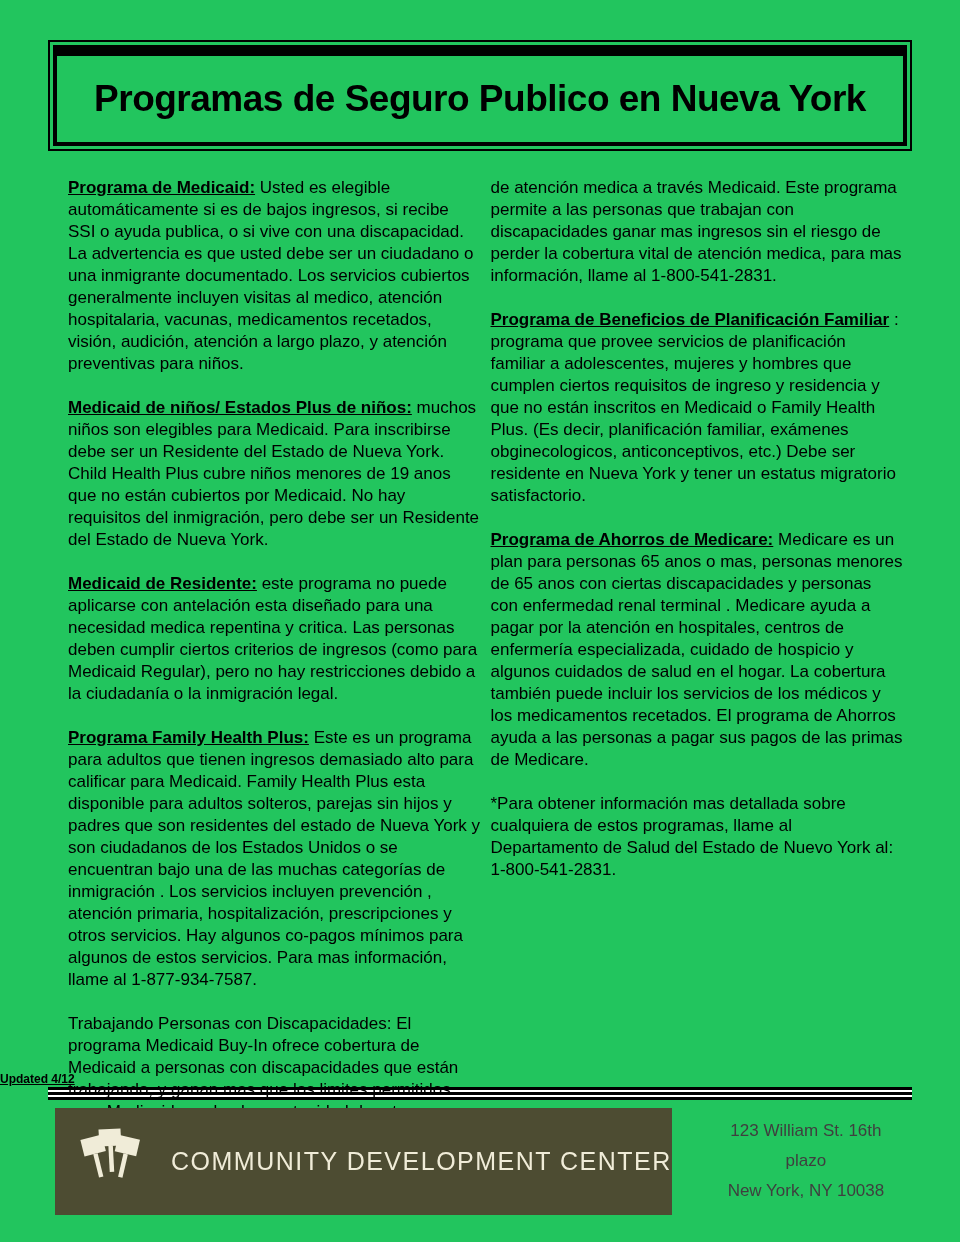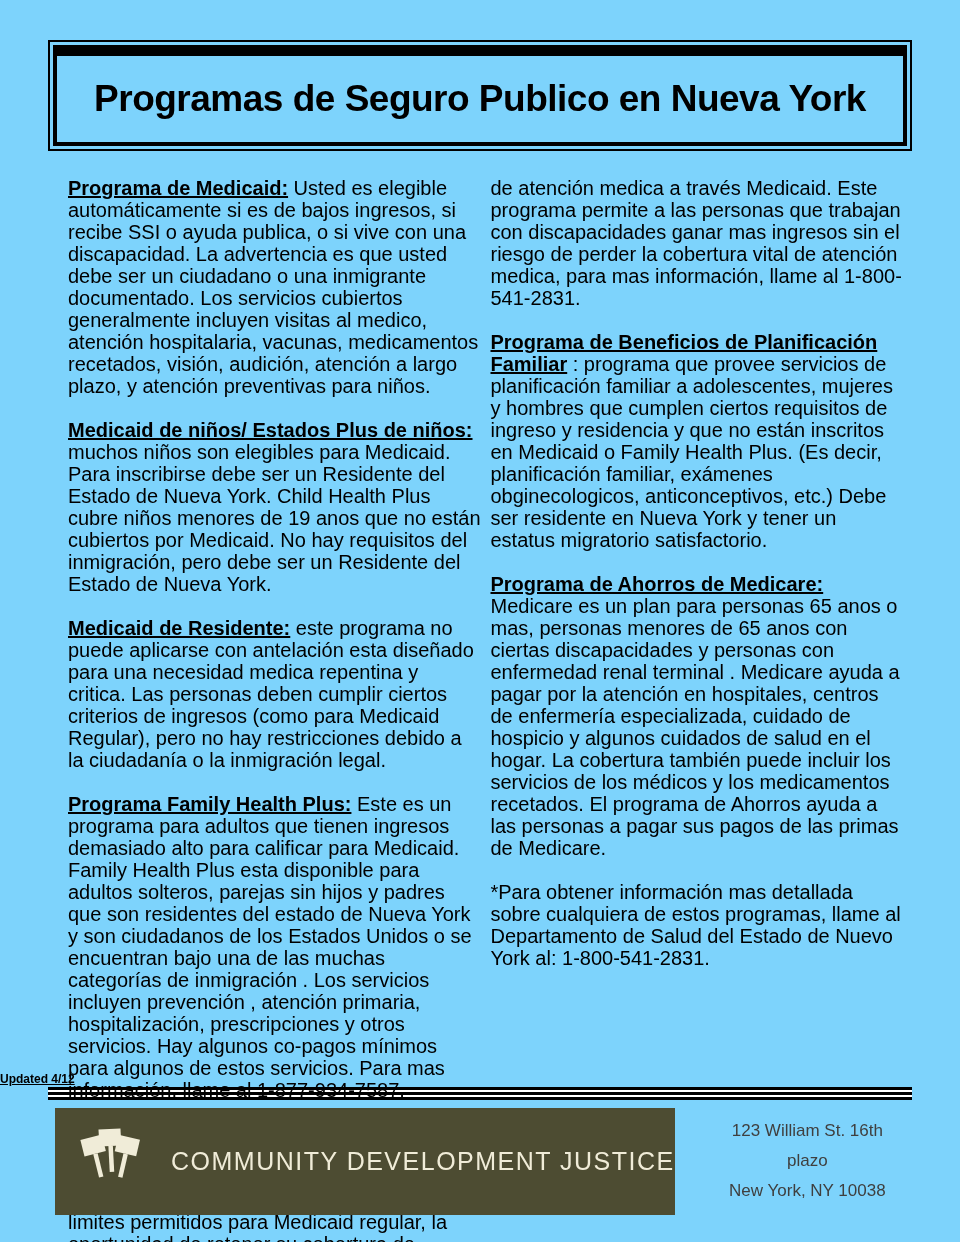--- a/index.html
+++ b/index.html
@@ -1,21 +1,21 @@
 <!DOCTYPE html>
 <html style="--red: #b01f24; --charcoal: #3d3a3a; --olive: #4d4c32; --cream: #f0ecd8;"><head>
 <meta charset="utf-8">
 <style>
   :root{
     --red:#b01f24; --charcoal:#3d3a3a; --olive:#4d4c32; --cream:#f0ecd8;
   }
   *{margin:0;padding:0;box-sizing:border-box;}
   html,body{background:#ffffff;}
   .page{
-    width:960px;height:1242px;margin:0 auto;background:#7dd3fc;
+    width:960px;height:1242px;margin:0 auto;background:#22c55e;
     font-family:"Liberation Sans",sans-serif;color:#000;overflow:hidden;position:relative;
   }
   
   .title-box{
     margin:40px 48px 0 48px;
     border:2px solid #000;
     padding:3px;
   }
   .title-inner{
     border:4px solid #000;
@@ -24,21 +24,21 @@
     display:flex;align-items:center;justify-content:center;
   }
   .title-inner h1{
     font-size:37px;font-weight:bold;letter-spacing:-0.5px;text-align:center;
   }
   
   .content{
     margin:26px 57px 0 68px;
     height:896px;
     display:flex;gap:10px;
-    font-size:20px;line-height:22px;
+    font-size:17px;line-height:22px;
   }
   .col{flex:1 1 0;}
   .para{margin-bottom:22px;}
   .para .head{font-weight:bold;text-decoration:underline;}
   .para.gap-lg{}
   
   .updated{
     text-align:left;margin:0 57px 1px 0;
     font-size:12px;font-weight:bold;text-decoration:underline;
     line-height:13px;
@@ -119,21 +119,21 @@
               <rect x="20" y="6" width="22" height="17"></rect>
               <rect x="29" y="23" width="4.5" height="26"></rect>
             </g>
             <g transform="rotate(13 48 24)">
               <rect x="37" y="14" width="22" height="17"></rect>
               <rect x="46" y="31" width="4.5" height="24"></rect>
             </g>
           </g>
         </svg>
       </span>
-      <span class="banner-text">COMMUNITY DEVELOPMENT JUSTICE</span>
+      <span class="banner-text">COMMUNITY DEVELOPMENT CENTER</span>
     </div>
     <div class="address">
       <div>123 William St. 16th</div>
       <div>plazo</div>
       <div>New York, NY 10038</div>
 
     </div>
   </div>
 
 </div>

